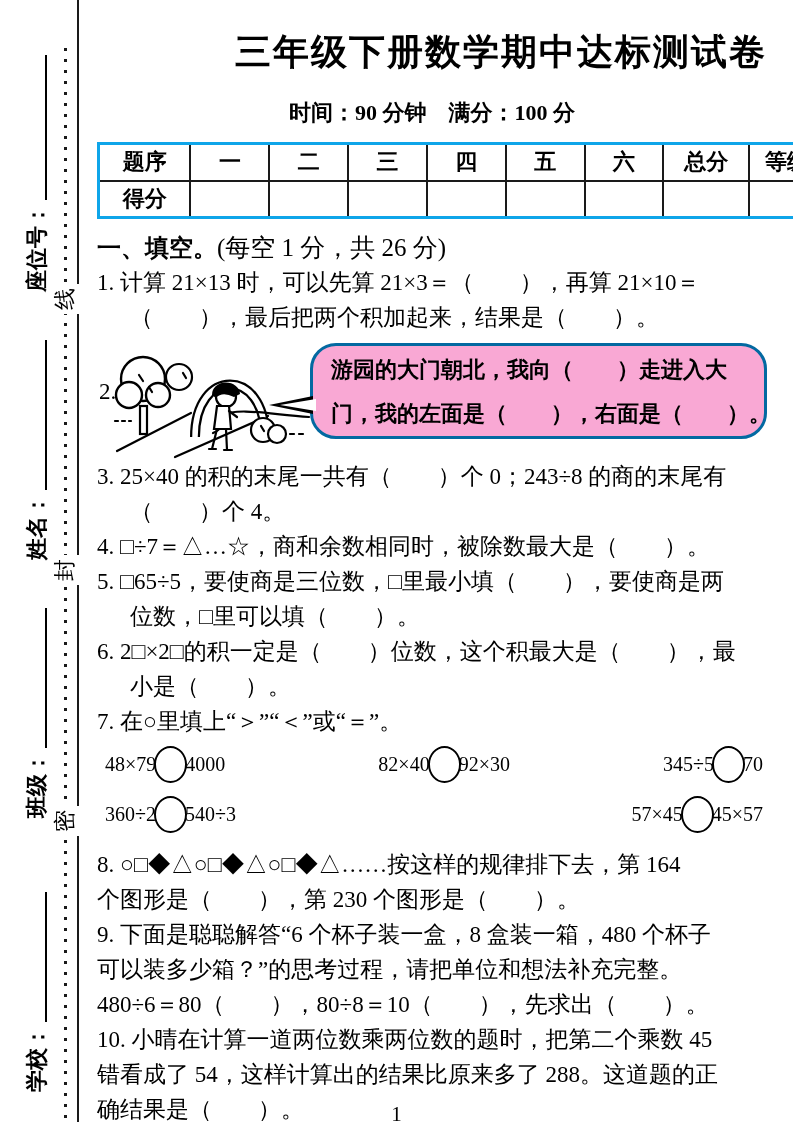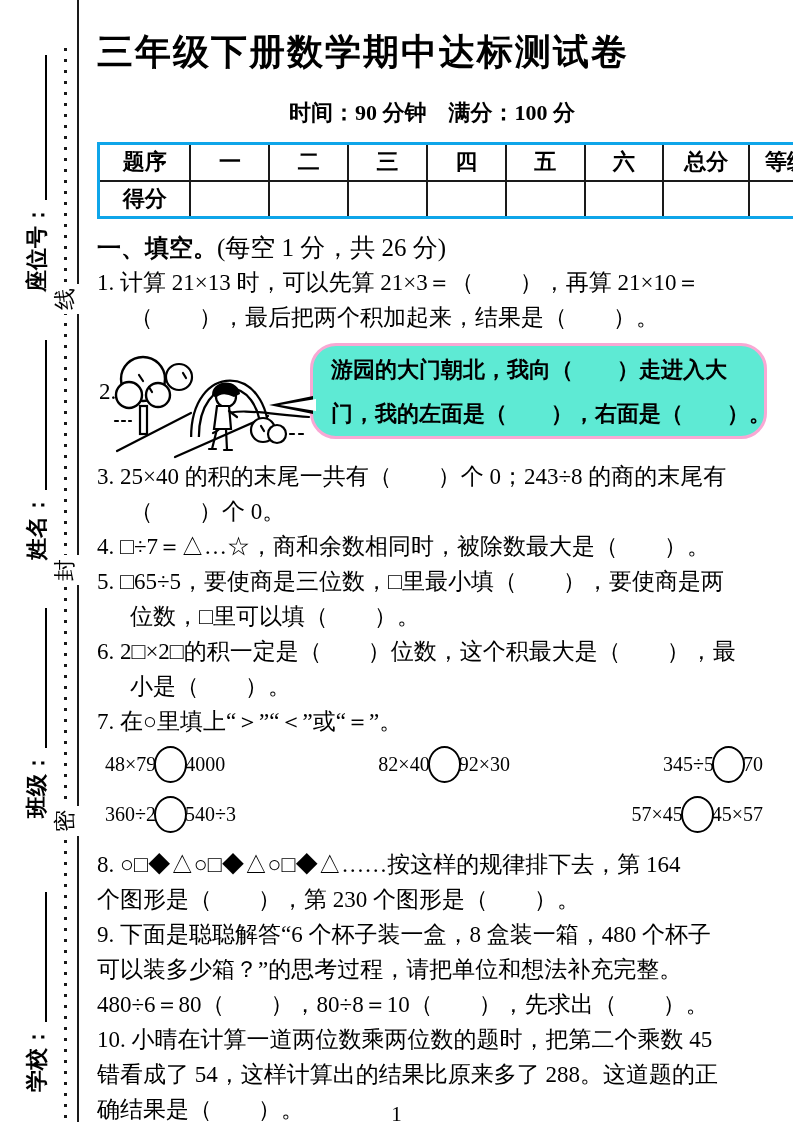--- a/index.html
+++ b/index.html
@@ -13,38 +13,38 @@
   .seal-dotted { position:absolute; left:64px; top:48px; width:3px; height:1074px;
                  background:repeating-linear-gradient(to bottom, #1a1a1a 0 3px, transparent 3px 11px); }
   .seal-field  { position:absolute; left:22px; height:30px; line-height:30px;
                  transform:rotate(-90deg); transform-origin:0 0; white-space:nowrap;
                  font-size:22px; font-weight:bold; }
   .seal-blank  { display:inline-block; border-bottom:2px solid #000; height:22px; vertical-align:-3px; margin-left:4px; }
   .seal-char   { position:absolute; left:50px; width:30px; height:30px; line-height:30px; z-index:2;
                  text-align:center; font-size:22px; background:#fff; transform:rotate(-90deg); }
   
   .content { position:absolute; left:97px; top:0; width:670px; }
-  .title { margin-top:30px; height:44px; line-height:44px; text-align:left;
+  .title { margin-top:30px; height:44px; line-height:44px; text-align:right;
            font-family:"Liberation Sans", sans-serif; font-weight:bold; font-size:36px; letter-spacing:2px; }
   .meta  { margin-top:26px; height:26px; line-height:26px; text-align:center; font-size:22px; font-weight:bold; }
   table.score { border-collapse:collapse; margin-top:16px; width:730px; border:3px solid #0ea5e9; }
   .score th, .score td { border:2px solid #1a1a1a; height:37px; text-align:center;
                          font-size:22px; font-weight:bold; padding:0; }
   .sec-heading { margin-top:12px; height:34px; line-height:34px; white-space:nowrap; }
   .sec-heading .h { font-family:"Liberation Sans", sans-serif; font-weight:bold; font-size:24px; }
   .sec-heading .n { font-size:25px; }
   .qline  { height:35px; line-height:35px; font-size:23px; white-space:nowrap;font-family:Liberation Serif, serif; }
   .indent { padding-left:33px; }
   .mt8    { margin-top:8px; }
   
   .q2block { position:relative; height:122px; margin-top:2px; }
   .q2no    { position:absolute; left:2px; top:42px; font-size:23px; }
   .scene   { position:absolute; left:16px; top:0; }
   .bubble  { position:absolute; left:213px; top:6px; right:0; height:96px;
-             border:3px solid #f9a8d4; border-radius:26px; background:#5eead4; }
+             border:3px solid #0369a1; border-radius:26px; background:#f9a8d4; }
   .bubble::before { content:""; position:absolute; left:-44px; top:50px; width:0; height:0;
                     border-style:solid; border-width:9px 44px 9px 0;
                     border-color:transparent #000 transparent transparent; }
   .bubble::after  { content:""; position:absolute; left:-33px; top:53px; width:0; height:0;
                     border-style:solid; border-width:6px 36px 6px 0;
                     border-color:transparent #fff transparent transparent; }
   .bubble-line { padding-left:18px; height:44px; line-height:47px; font-size:22px; font-weight:bold; white-space:nowrap; }
   
   .cmp-row { display:flex; justify-content:space-between; align-items:center;
              height:50px; font-size:20px; padding:0 4px 0 8px; }
@@ -174,21 +174,21 @@
           <path class="ln" d="M96 112 h7 M111 113 h8" stroke-width="2.6"></path>
         </g>
       </svg>
       <div class="bubble">
         <div class="bubble-line">游园的大门朝北，我向（　　）走进入大</div>
         <div class="bubble-line">门，我的左面是（　　），右面是（　　）。</div>
       </div>
     </div>
 
     <div class="qline">3. 25×40 的积的末尾一共有（　　）个 0；243÷8 的商的末尾有</div>
-    <div class="qline indent">（　　）个 0。</div>
+    <div class="qline indent">（　　）个 4。</div>
     <div class="qline">4. □÷7＝△…☆，商和余数相同时，被除数最大是（　　）。</div>
     <div class="qline">5. □65÷5，要使商是三位数，□里最小填（　　），要使商是两</div>
     <div class="qline indent">位数，□里可以填（　　）。</div>
     <div class="qline">6. 2□×2□的积一定是（　　）位数，这个积最大是（　　），最</div>
     <div class="qline indent">小是（　　）。</div>
 
     <div class="qline">7. 在○里填上“＞”“＜”或“＝”。</div>
     <div class="cmp-row">
       <span class="cmp">
           <span>48×79</span>

